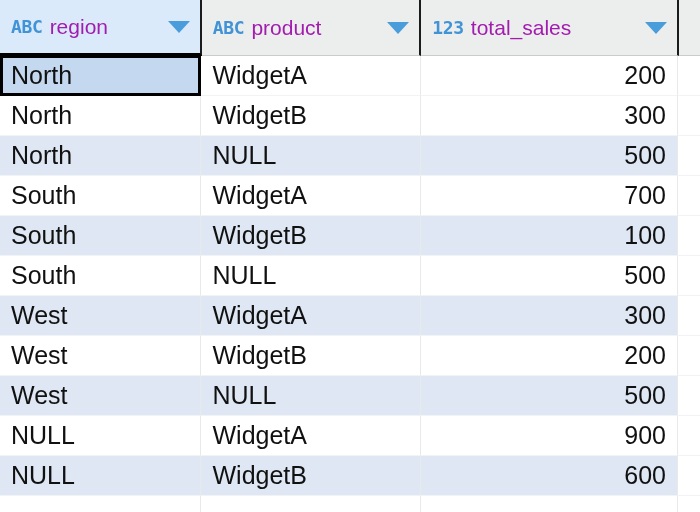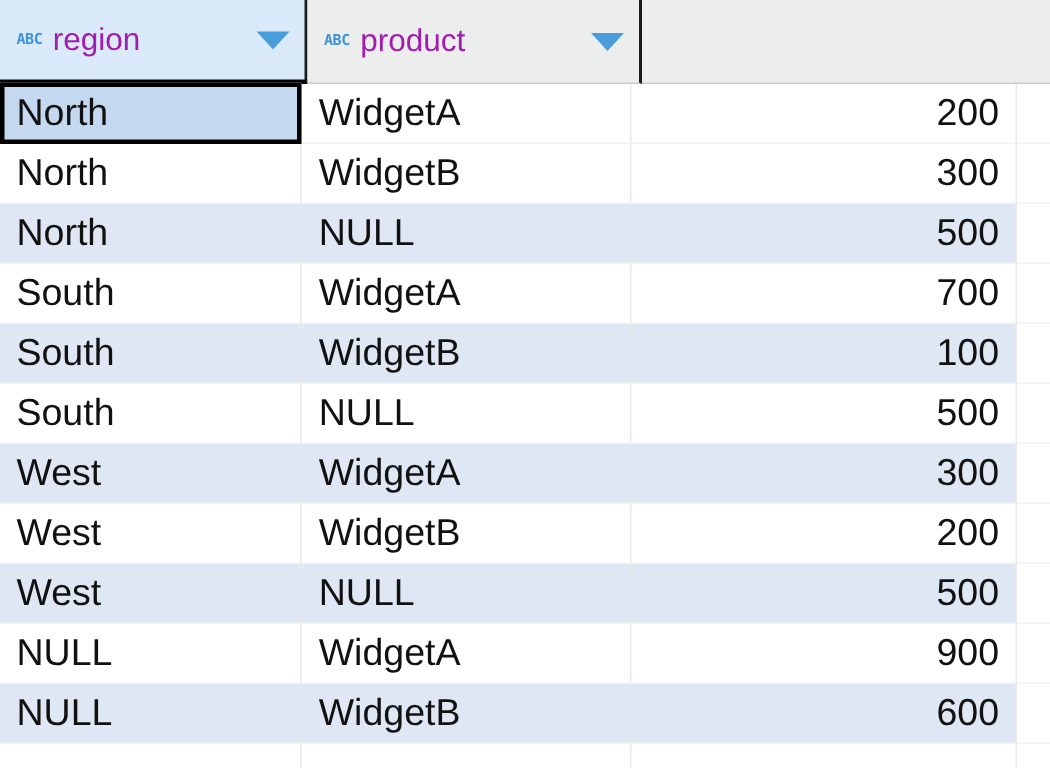--- a/index.html
+++ b/index.html
@@ -47,21 +47,21 @@
   .hcell.c0 { width: 205px; }
   .hcell.c1 { width: 223px; }
   .hcell.c2 { width: 262px; }
   .hcell.cpad {
     flex: 1;
     border-right: none;
   }
 
   .type-icon {
     font-family: "DejaVu Sans Mono", monospace;
-    font-size: 10px;
+    font-size: 18px;
     font-weight: bold;
     color: #3f93d6;
     letter-spacing: -0.3px;
     margin-right: 7px;
     line-height: 1;
     flex: 0 0 auto;
   }
   .hlabel {
     font-size: 21px;
     color: #a21caf;
@@ -149,20 +149,25 @@
       <span class="hlabel">region</span>
       <span class="caret"></span>
     </div>
 
     <div class="hcell c1">
       <span class="type-icon">ABC</span>
       <span class="hlabel">product</span>
       <span class="caret"></span>
     </div>
 
+    <div class="hcell c2">
+      <span class="type-icon">123</span>
+      <span class="hlabel">total_sales</span>
+      <span class="caret"></span>
+    </div>
 
     <div class="hcell cpad"></div>
   </div>
 
   <div class="rows">
 
     <div class="row">
       <div class="cell c0 selected">North</div>
       <div class="cell c1">WidgetA</div>
       <div class="cell c2">200</div>

